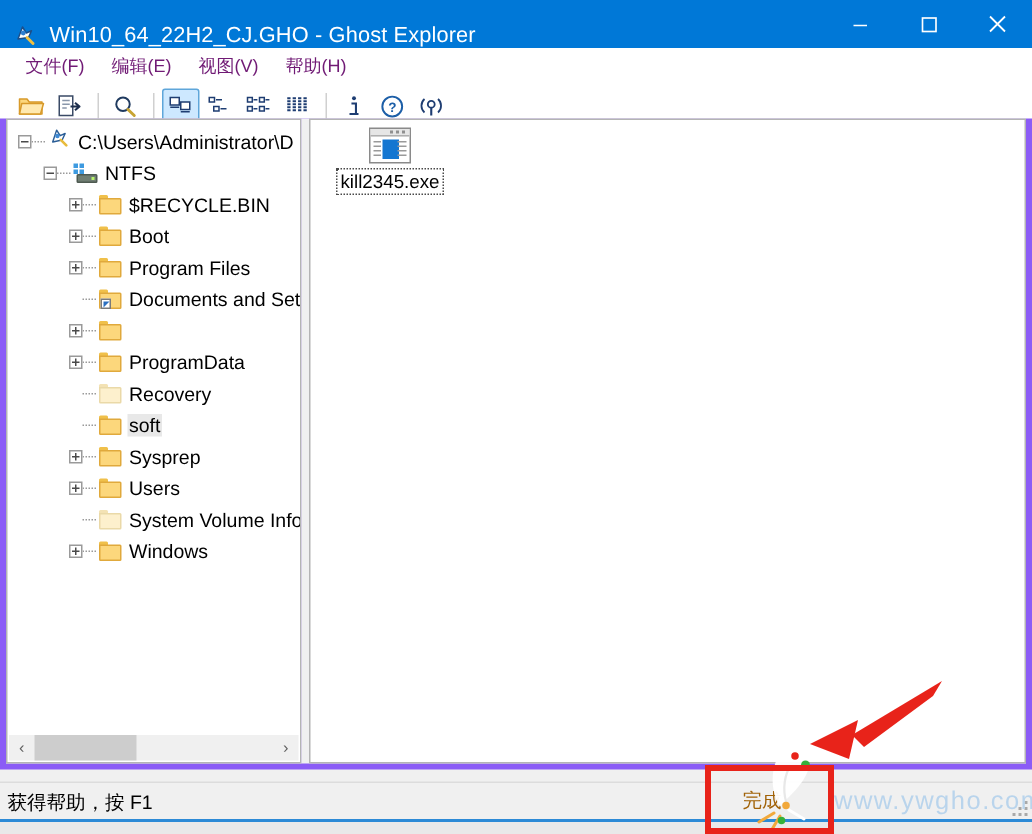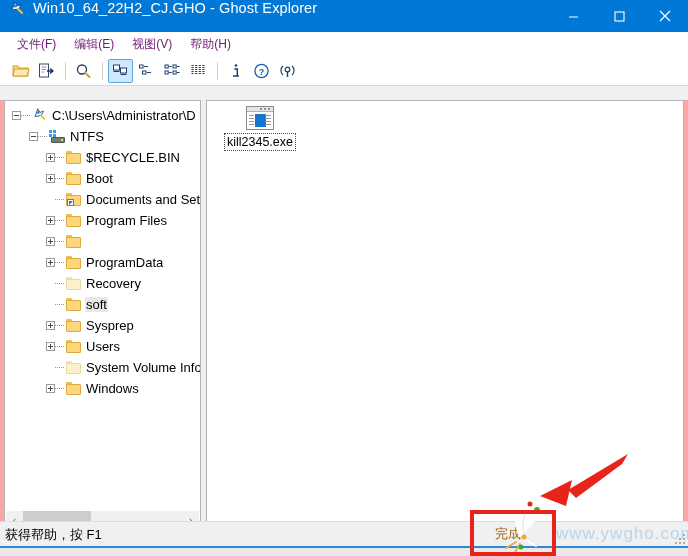--- a/index.html
+++ b/index.html
@@ -7,21 +7,21 @@
     width:688px;height:556px;overflow:hidden;
     font-family:"Liberation Sans","DejaVu Sans",sans-serif;
     background:#ffffff;
     -webkit-font-smoothing:none;
   }
   #app{position:relative;width:688px;height:556px;background:#f0f0f0;overflow:hidden;}
 
   
   .titlebar{
     position:absolute;left:0;top:0;width:688px;height:32px;
-    background:#0078d7;display:flex;align-items:flex-start;
+    background:#0078d7;display:flex;align-items:flex-end;
   }
   .app-icon{
     width:16px;height:16px;margin-left:9px;margin-right:8px;position:relative;flex:none;
   }
   .title-text{
     color:#ffffff;font-size:14.5px;letter-spacing:.1px;white-space:nowrap;
   }
   .wbtns{position:absolute;right:0;top:0;height:32px;display:flex;}
   .wbtn{width:46px;height:32px;display:flex;align-items:center;justify-content:center;}
   .wbtn svg{display:block;}
@@ -43,21 +43,21 @@
   }
   .tbtn{
     width:25px;height:24px;display:flex;align-items:center;justify-content:center;
     margin-right:1px;border:1px solid transparent;box-sizing:border-box;border-radius:2px;
   }
   .tbtn.sel{background:#cde8ff;border:1px solid #5fa6da;}
   .tsep{width:1px;height:18px;background:#d0d0d0;margin:0 5px;}
 
   
   .client{
-    position:absolute;left:0;top:100px;width:688px;height:434px;background:#fca5a5;
+    position:absolute;left:0;top:79px;width:688px;height:434px;background:#8b5cf6;
   }
   .treepane{
     position:absolute;left:4px;top:0px;width:197px;height:430px;
     background:#ffffff;border:1px solid #b4b4b4;box-sizing:border-box;overflow:hidden;
   }
   .tree{position:absolute;left:0;top:4px;width:100%;}
   .trow{height:21px;display:flex;align-items:center;white-space:nowrap;position:relative;}
   .exp{
     width:9px;height:9px;border:1px solid #9a9a9a;background:#fff;box-sizing:border-box;
     position:relative;flex:none;
@@ -322,42 +322,42 @@
             <div class="ico">
               <div class="folder">
                 <div class="tab"></div>
                 <div class="body"></div>
               </div>
             </div>
             <div class="tlabel">Boot</div>
           </div>
           <div class="trow">
             <div style="width: 41px; flex: 0 0 auto;"></div>
+            <div class="exp plus"></div>
+            <div class="dots"></div>
+            <div class="ico">
+              <div class="folder">
+                <div class="tab"></div>
+                <div class="body"></div>
+              </div>
+            </div>
+            <div class="tlabel">Program Files</div>
+          </div>
+          <div class="trow">
+            <div style="width: 41px; flex: 0 0 auto;"></div>
             <div class="expspace"></div>
             <div class="dots"></div>
             <div class="ico">
               <div class="folder">
                 <div class="tab"></div>
                 <div class="body"></div>
                 <div class="shortcut"></div>
               </div>
             </div>
             <div class="tlabel">Documents and Set</div>
-          </div>
-          <div class="trow">
-            <div style="width: 41px; flex: 0 0 auto;"></div>
-            <div class="exp plus"></div>
-            <div class="dots"></div>
-            <div class="ico">
-              <div class="folder">
-                <div class="tab"></div>
-                <div class="body"></div>
-              </div>
-            </div>
-            <div class="tlabel">Program Files</div>
           </div>
           <div class="trow">
             <div style="width: 41px; flex: 0 0 auto;"></div>
             <div class="exp plus"></div>
             <div class="dots"></div>
             <div class="ico">
               <div class="folder">
                 <div class="tab"></div>
                 <div class="body"></div>
               </div>

